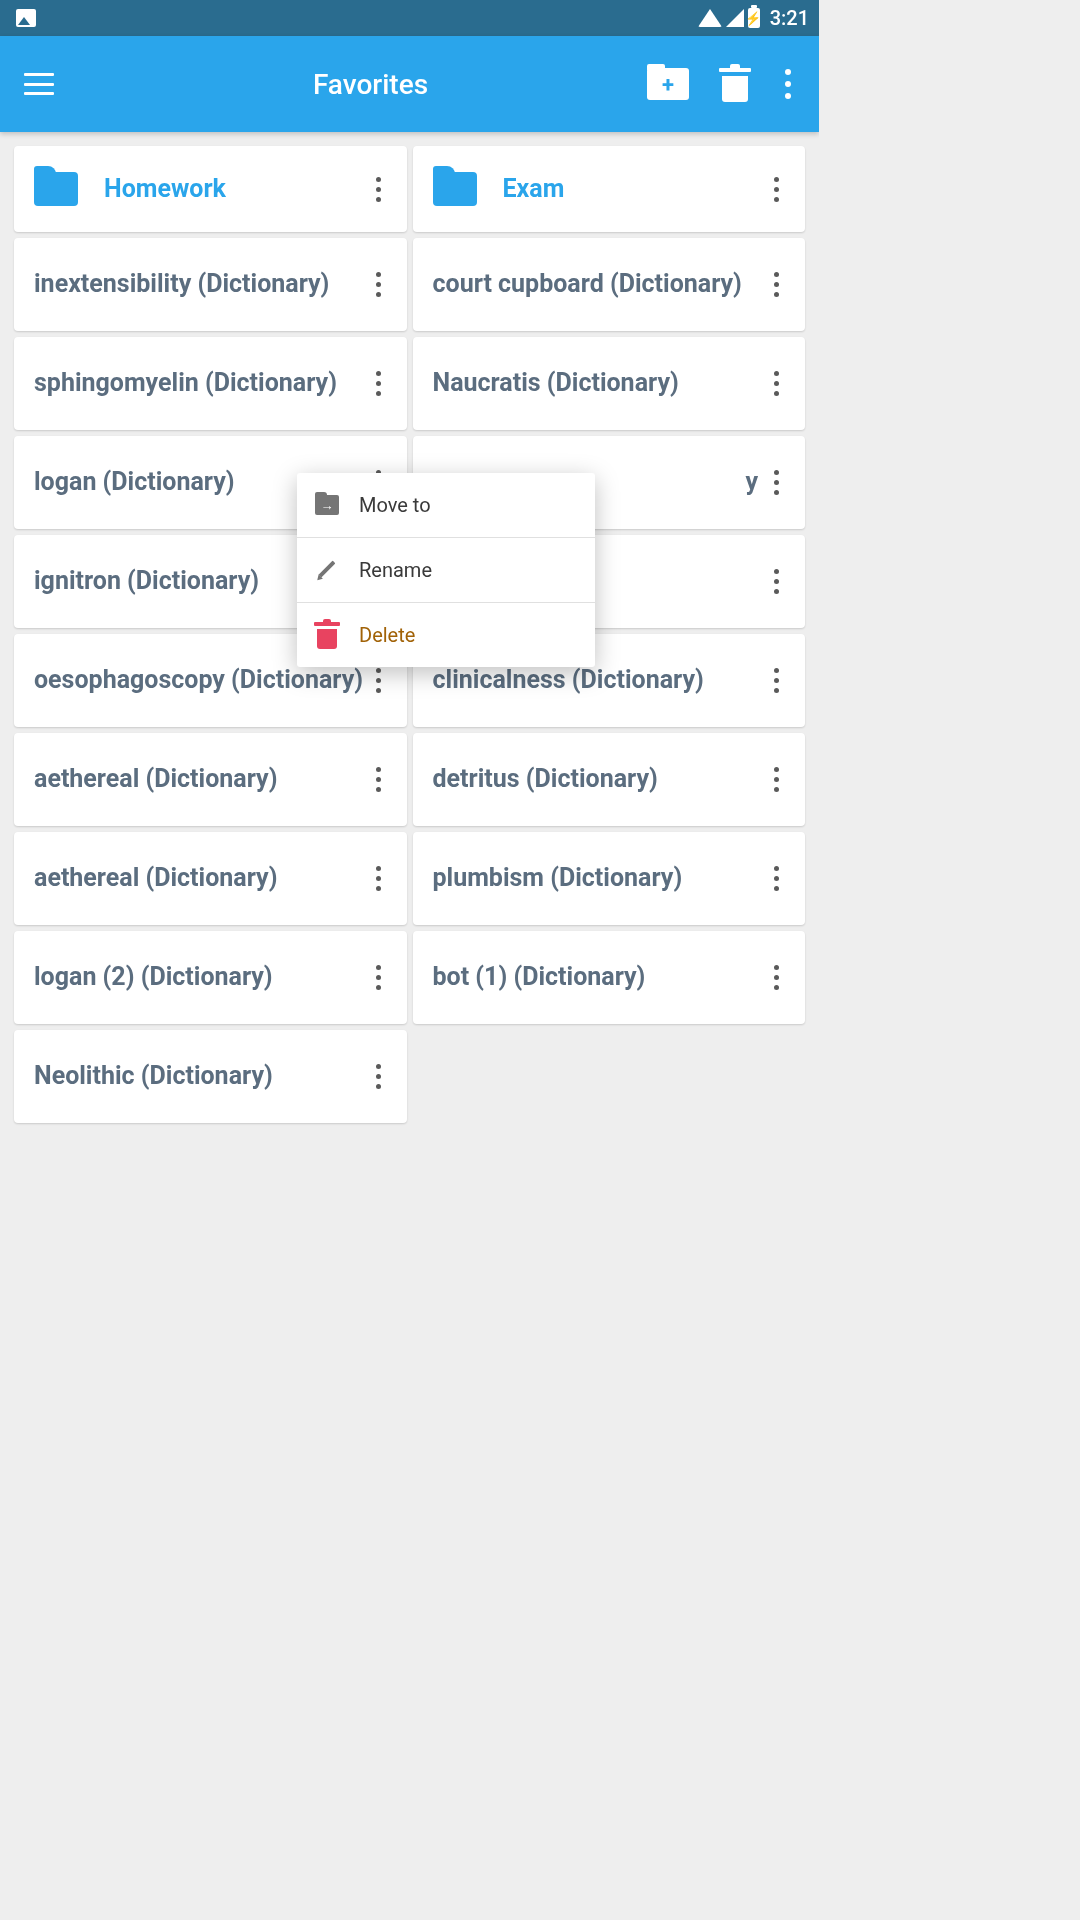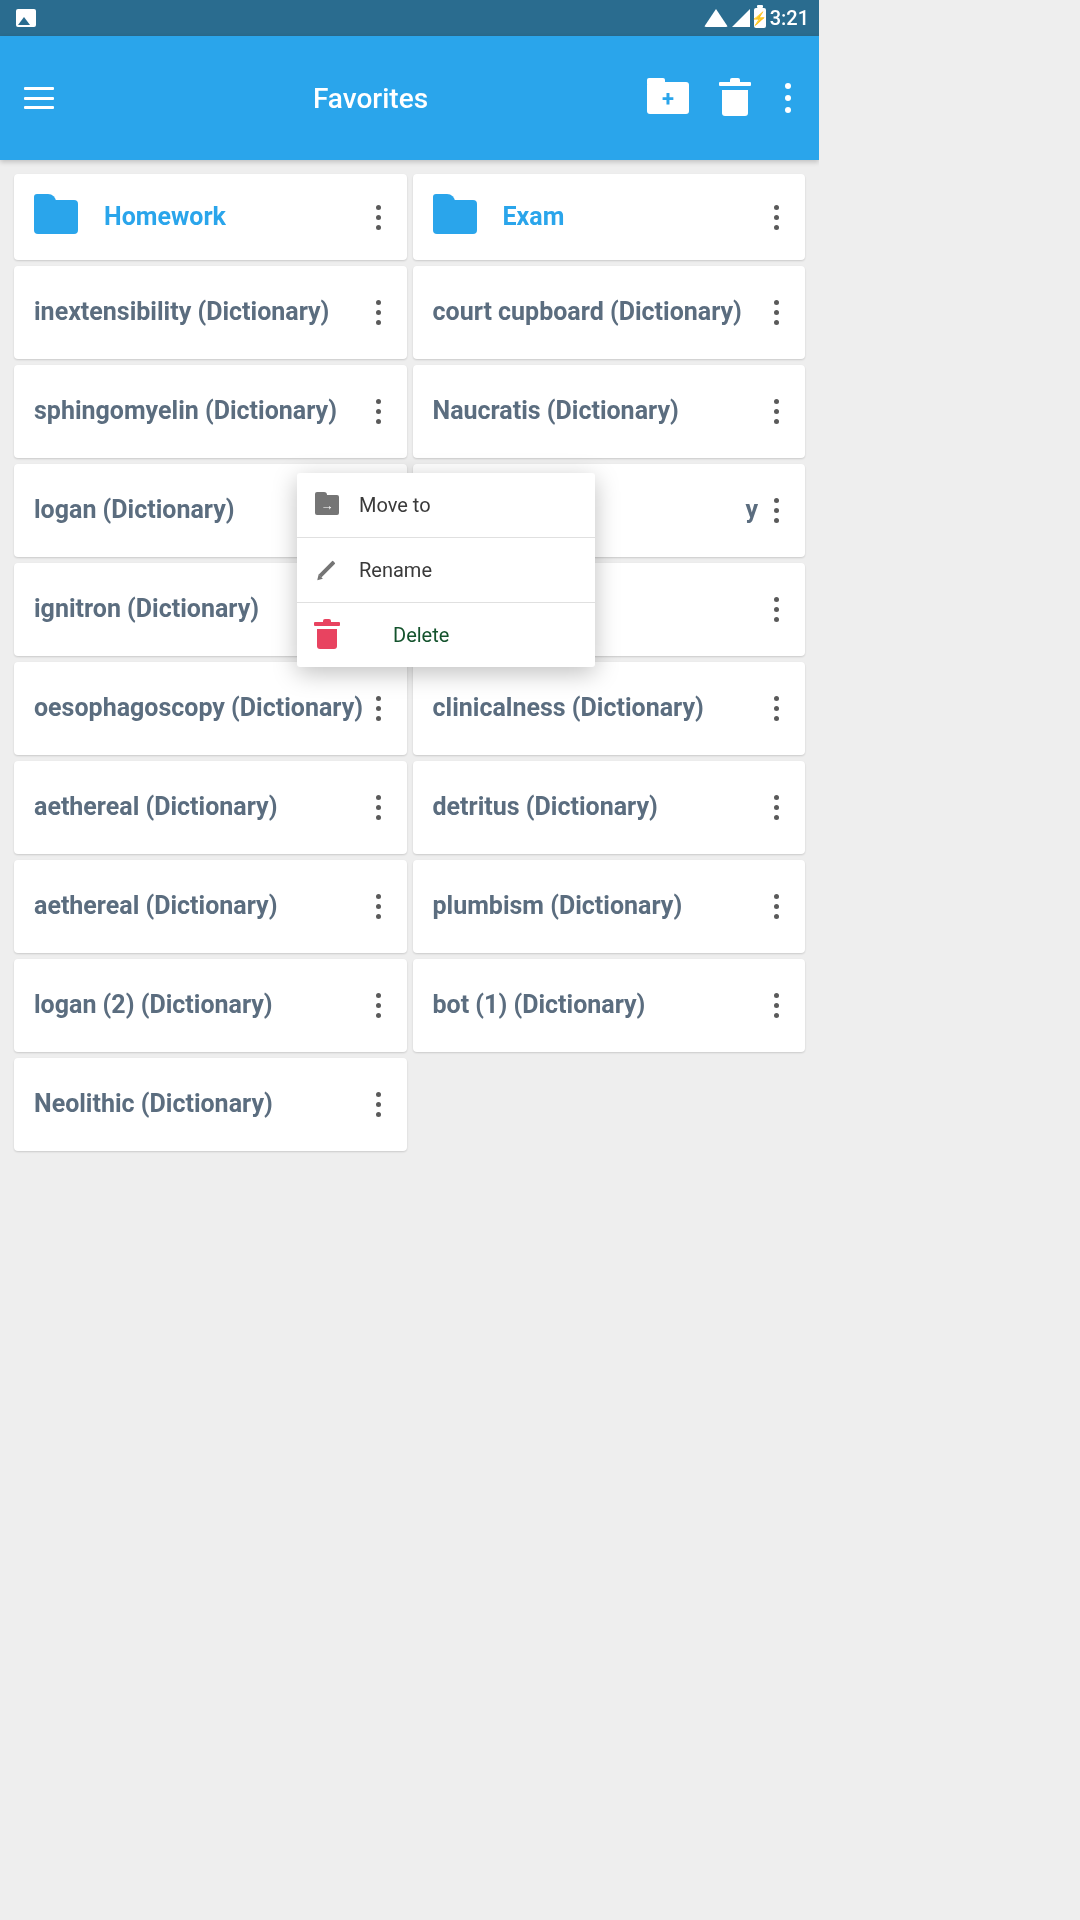--- a/index.html
+++ b/index.html
@@ -89,24 +89,25 @@
       height: 3px;
       background: #ffffff;
       border-radius: 1px;
     }
     .battery-bolt {
       color: #2a6c8f;
       font-size: 13px;
       font-weight: bold;
     }
     .time {
+      margin-left: 6px;
     }
 
     .app-bar {
-      height: 124px;
+      height: 96px;
       background: #2aa5eb;
       display: flex;
       align-items: center;
       padding: 0 24px;
       color: #ffffff;
       box-shadow: 0 2px 5px rgba(0,0,0,0.2);
     }
     .hamburger-icon {
       width: 30px;
       height: 22px;
@@ -301,22 +302,21 @@
       display: flex;
       align-items: center;
       justify-content: center;
       flex-shrink: 0;
     }
     .popup-text {
       font-size: 20px;
       color: #3a3a3a;
     }
     .popup-text.danger {
-      color: #14532d;
-      margin-left: 34px;
+      color: #a16207;
     }
     .move-icon-box {
       width: 24px;
       height: 20px;
       background: #757575;
       border-radius: 0 2px 2px 2px;
       position: relative;
     }
     .move-icon-box::before {
       content: '';

